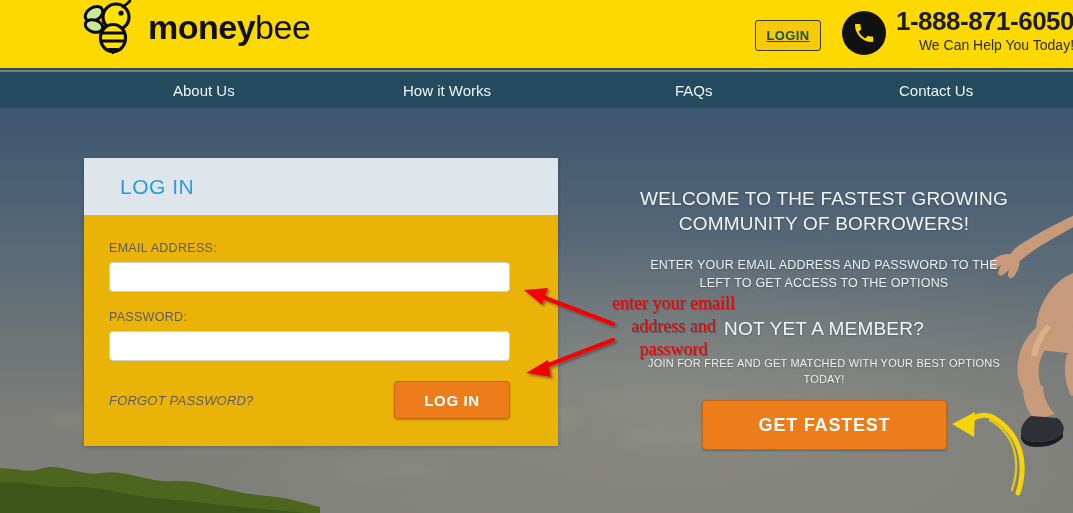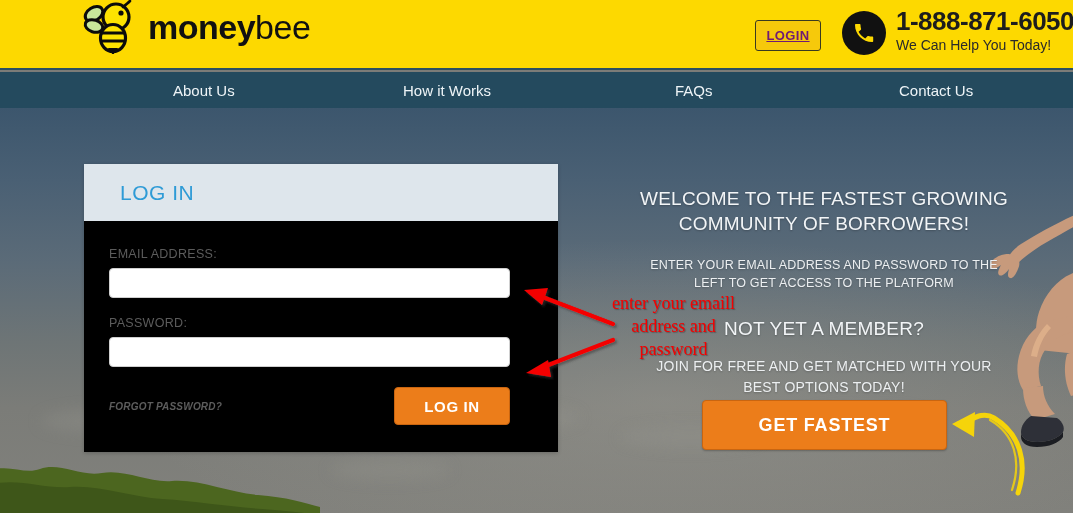--- a/index.html
+++ b/index.html
@@ -27,27 +27,27 @@
     font-size: 34px; letter-spacing: -0.5px; color: #111; line-height: 1;
     white-space: nowrap;
   }
   .logo-text .bold { font-weight: 700; }
   .logo-text .light { font-weight: 400; }
 
   .login-btn {
     position: absolute; left: 755px; top: 20px;
     width: 66px; height: 31px;
     background: #f6c90b; border: 1.5px solid #3a3a20; border-radius: 3px;
-    color: #701a75; font-size: 13px; font-weight: 700; letter-spacing: .4px;
+    color: #14532d; font-size: 13px; font-weight: 700; letter-spacing: .4px;
     text-decoration: underline; cursor: pointer;
     display: flex; align-items: center; justify-content: center;
     font-family: "Liberation Sans", sans-serif;
   }
 
-  .phone-wrap { position: absolute; left: 842px; top: 8px; display: flex; align-items: flex-start; gap: 10px; }
+  .phone-wrap { position: absolute; left: 842px; top: 8px; display: flex; align-items: flex-start; gap: 10px; text-align: right; }
   .phone-circle {
     width: 44px; height: 44px; border-radius: 50%; background: #111;
     display: flex; align-items: center; justify-content: center; margin-top: 3px;
   }
   .phone-circle svg { width: 24px; height: 24px; }
   .phone-texts { display: flex; flex-direction: column; }
   .phone-number { font-size: 26px; font-weight: 700; color: #1d1d1d; line-height: 1.05; letter-spacing: -0.5px; white-space: nowrap; }
   .phone-sub { font-size: 14px; color: #2a2a2a; line-height: 1.3; margin-top: 1px; white-space: nowrap; }
 
   
@@ -85,22 +85,22 @@
     position: absolute; left: -10px; bottom: -4px; width: 330px; height: 76px;
   }
   .blur-shape {
     position: absolute; background: rgba(150,150,142,.28); border-radius: 50%;
     filter: blur(7px);
   }
   .runner { position: absolute; right: -6px; top: 96px; width: 120px; height: 280px; }
 
   
   .panel {
-    position: absolute; left: 84px; top: 164px; width: 474px; height: 288px;
-    background: #000000; box-shadow: 0 1px 4px rgba(0,0,0,.22);
+    position: absolute; left: 84px; top: 158px; width: 474px; height: 288px;
+    background: #eab308; box-shadow: 0 1px 4px rgba(0,0,0,.22);
   }
   .panel-head {
     height: 57px; background: #dee6ec; display: flex; align-items: center;
     padding-left: 36px;
   }
   .panel-title { color: #2e9bd6; font-size: 21px; letter-spacing: .5px; }
   .panel-body { padding: 26px 36px 0 25px; }
   .field-label {
     font-size: 12.5px; color: #5c5c5c; letter-spacing: .3px; margin-bottom: 7px;
   }
@@ -109,23 +109,22 @@
     border: 1px solid #cfcfcf; border-radius: 4px;
     font-size: 13px; padding: 0 8px; color: #333; outline: none;
     font-family: "Liberation Sans", sans-serif;
   }
   .field-gap { height: 18px; }
   .form-bottom {
     margin-top: 20px; display: flex; align-items: center; justify-content: space-between;
     width: 401px;
   }
   .forgot {
-    font-size: 10px; color: #5d5d5d; font-style: italic; letter-spacing: .2px;
+    font-size: 13px; color: #5d5d5d; font-style: italic; letter-spacing: .2px;
     cursor: pointer;
-    font-weight: bold;
   }
   .btn-orange {
     background: #ec7d1a; border: 1px solid #c96510; border-radius: 4px;
     color: #fff; font-weight: 700; cursor: pointer;
     font-family: "Liberation Sans", sans-serif;
     box-shadow: 0 1px 2px rgba(0,0,0,.25);
   }
   .btn-login { width: 116px; height: 38px; font-size: 15px; letter-spacing: .6px; }
 
   
@@ -138,21 +137,21 @@
   }
   .sub1 {
     color: #eceff1; font-size: 12.5px; line-height: 1.45; margin-top: 20px;
     letter-spacing: .2px; text-shadow: 0 1px 2px rgba(0,0,0,.22);
   }
   .hl2 {
     color: #f2f5f7; font-size: 19px; margin-top: 26px; letter-spacing: .2px;
     text-shadow: 0 1px 2px rgba(0,0,0,.25);
   }
   .sub2 {
-    color: #eceff1; font-size: 14px; line-height: 1.45; margin-top: 16px;
+    color: #eceff1; font-size: 11px; line-height: 1.45; margin-top: 16px;
     letter-spacing: .2px; text-shadow: 0 1px 2px rgba(0,0,0,.22);
   }
   .btn-started {
     position: absolute; left: 702px; top: 400px;
     width: 245px; height: 50px; font-size: 18px; letter-spacing: .8px;
   }
 
   
   .annot-text {
     position: absolute; left: 611px; top: 292px; width: 125px;
@@ -271,21 +270,21 @@
       <input class="field-input" type="password" placeholder="" style="">
       <div class="form-bottom">
         <span class="forgot">FORGOT PASSWORD?</span>
         <button class="btn-orange btn-login">LOG IN</button>
       </div>
     </div>
   </div>
 
   <div class="right-col">
     <div class="hl1">WELCOME TO THE FASTEST GROWING COMMUNITY OF BORROWERS!</div>
-    <div class="sub1">ENTER YOUR EMAIL ADDRESS AND PASSWORD TO THE LEFT TO GET ACCESS TO THE PLATFORM</div>
+    <div class="sub1">ENTER YOUR EMAIL ADDRESS AND PASSWORD TO THE LEFT TO GET ACCESS TO THE OPTIONS</div>
     <div class="hl2">NOT YET A MEMBER?</div>
     <div class="sub2">JOIN FOR FREE AND GET MATCHED WITH YOUR BEST OPTIONS TODAY!</div>
   </div>
 
   <button class="btn-orange btn-started">GET FASTEST</button>
 
   <div class="annot-text">enter your emaill address and password</div>
 
   <svg class="annot-svg" viewBox="0 0 1073 513">
     <defs>

